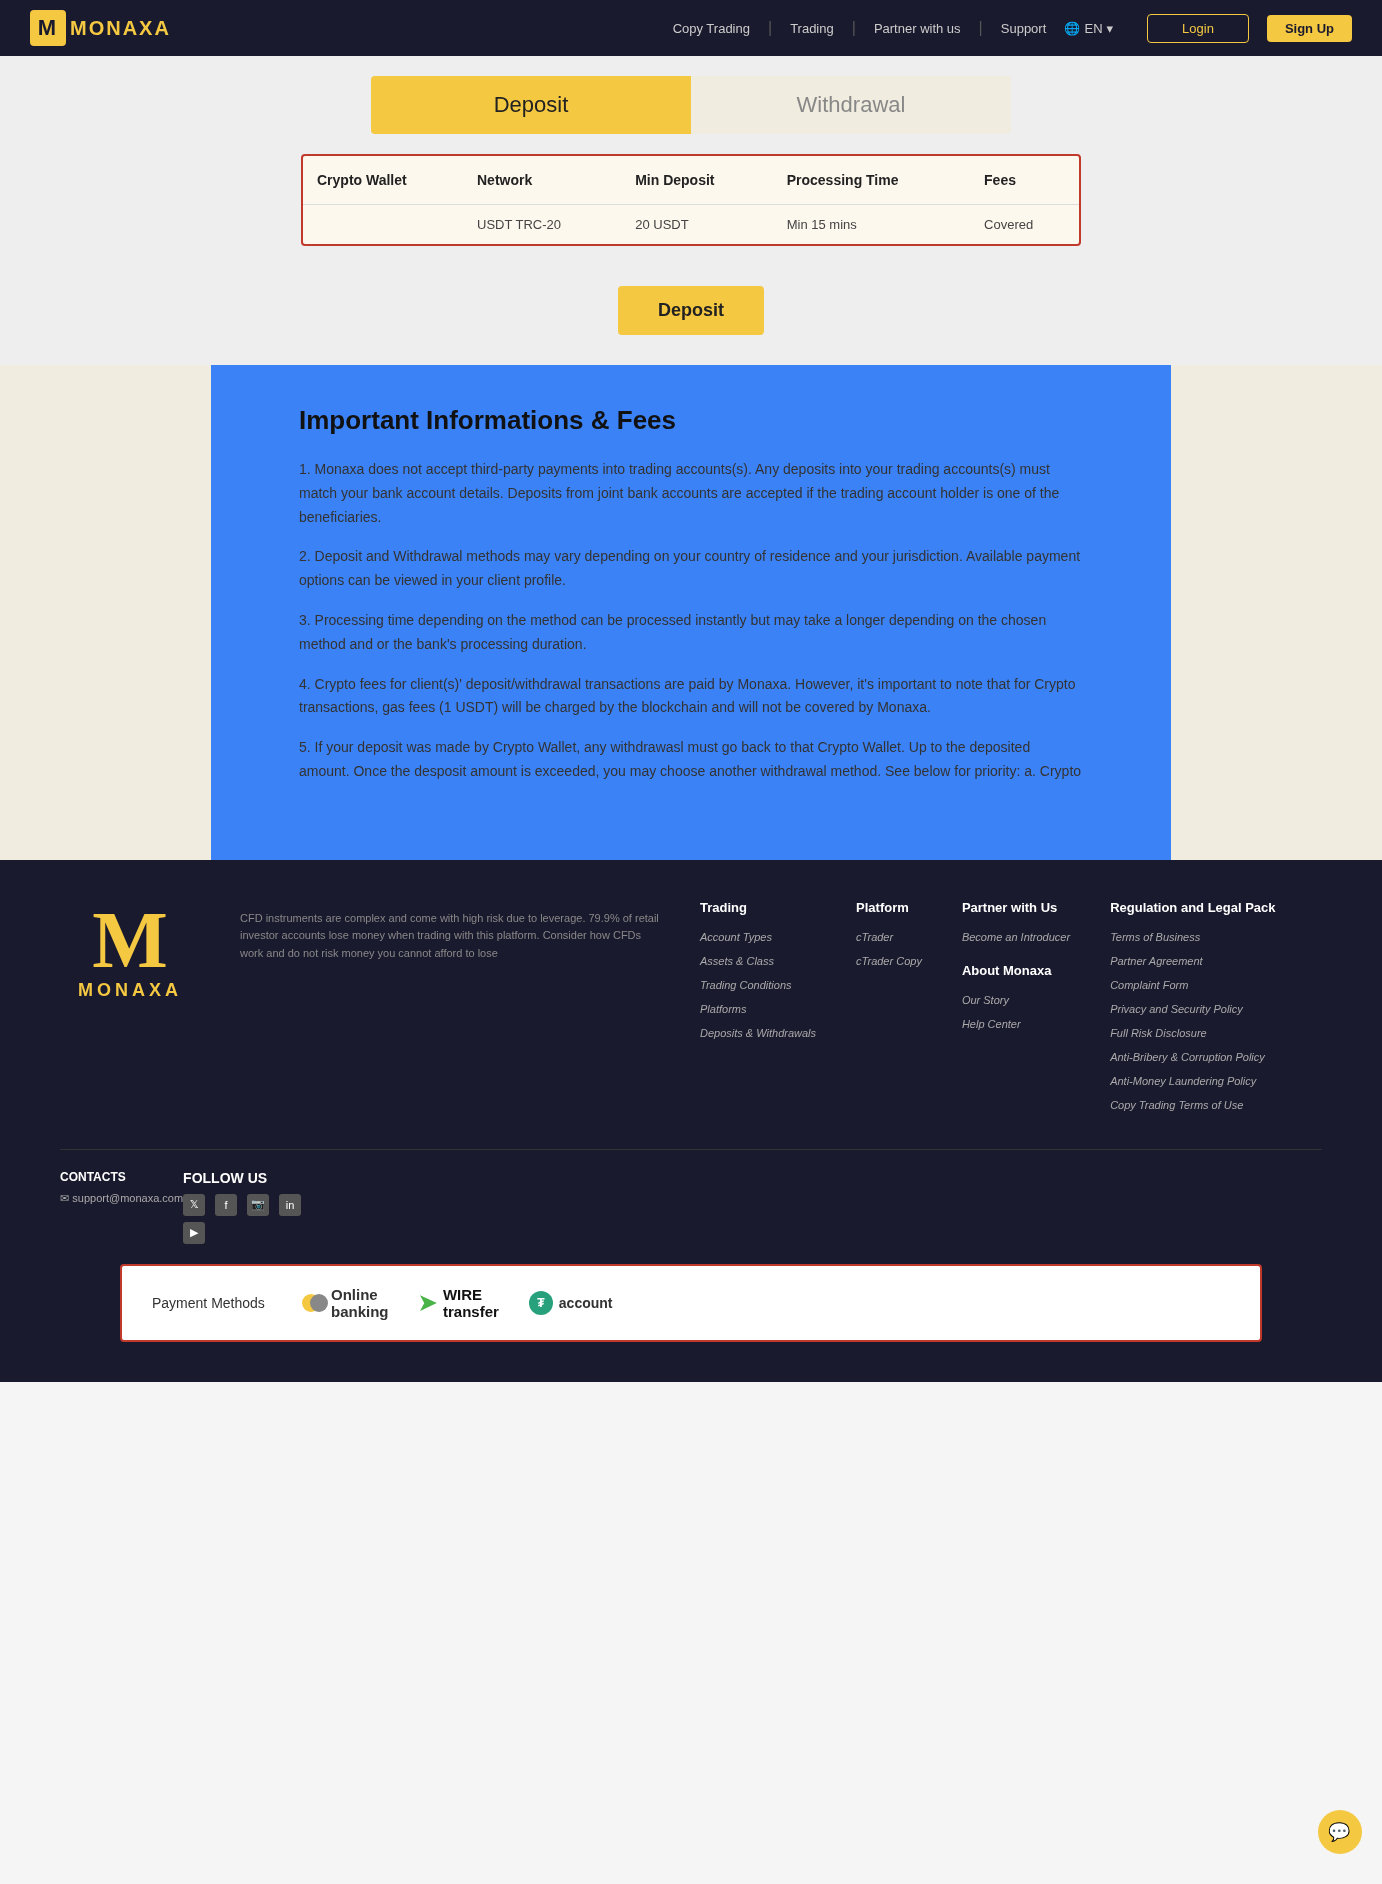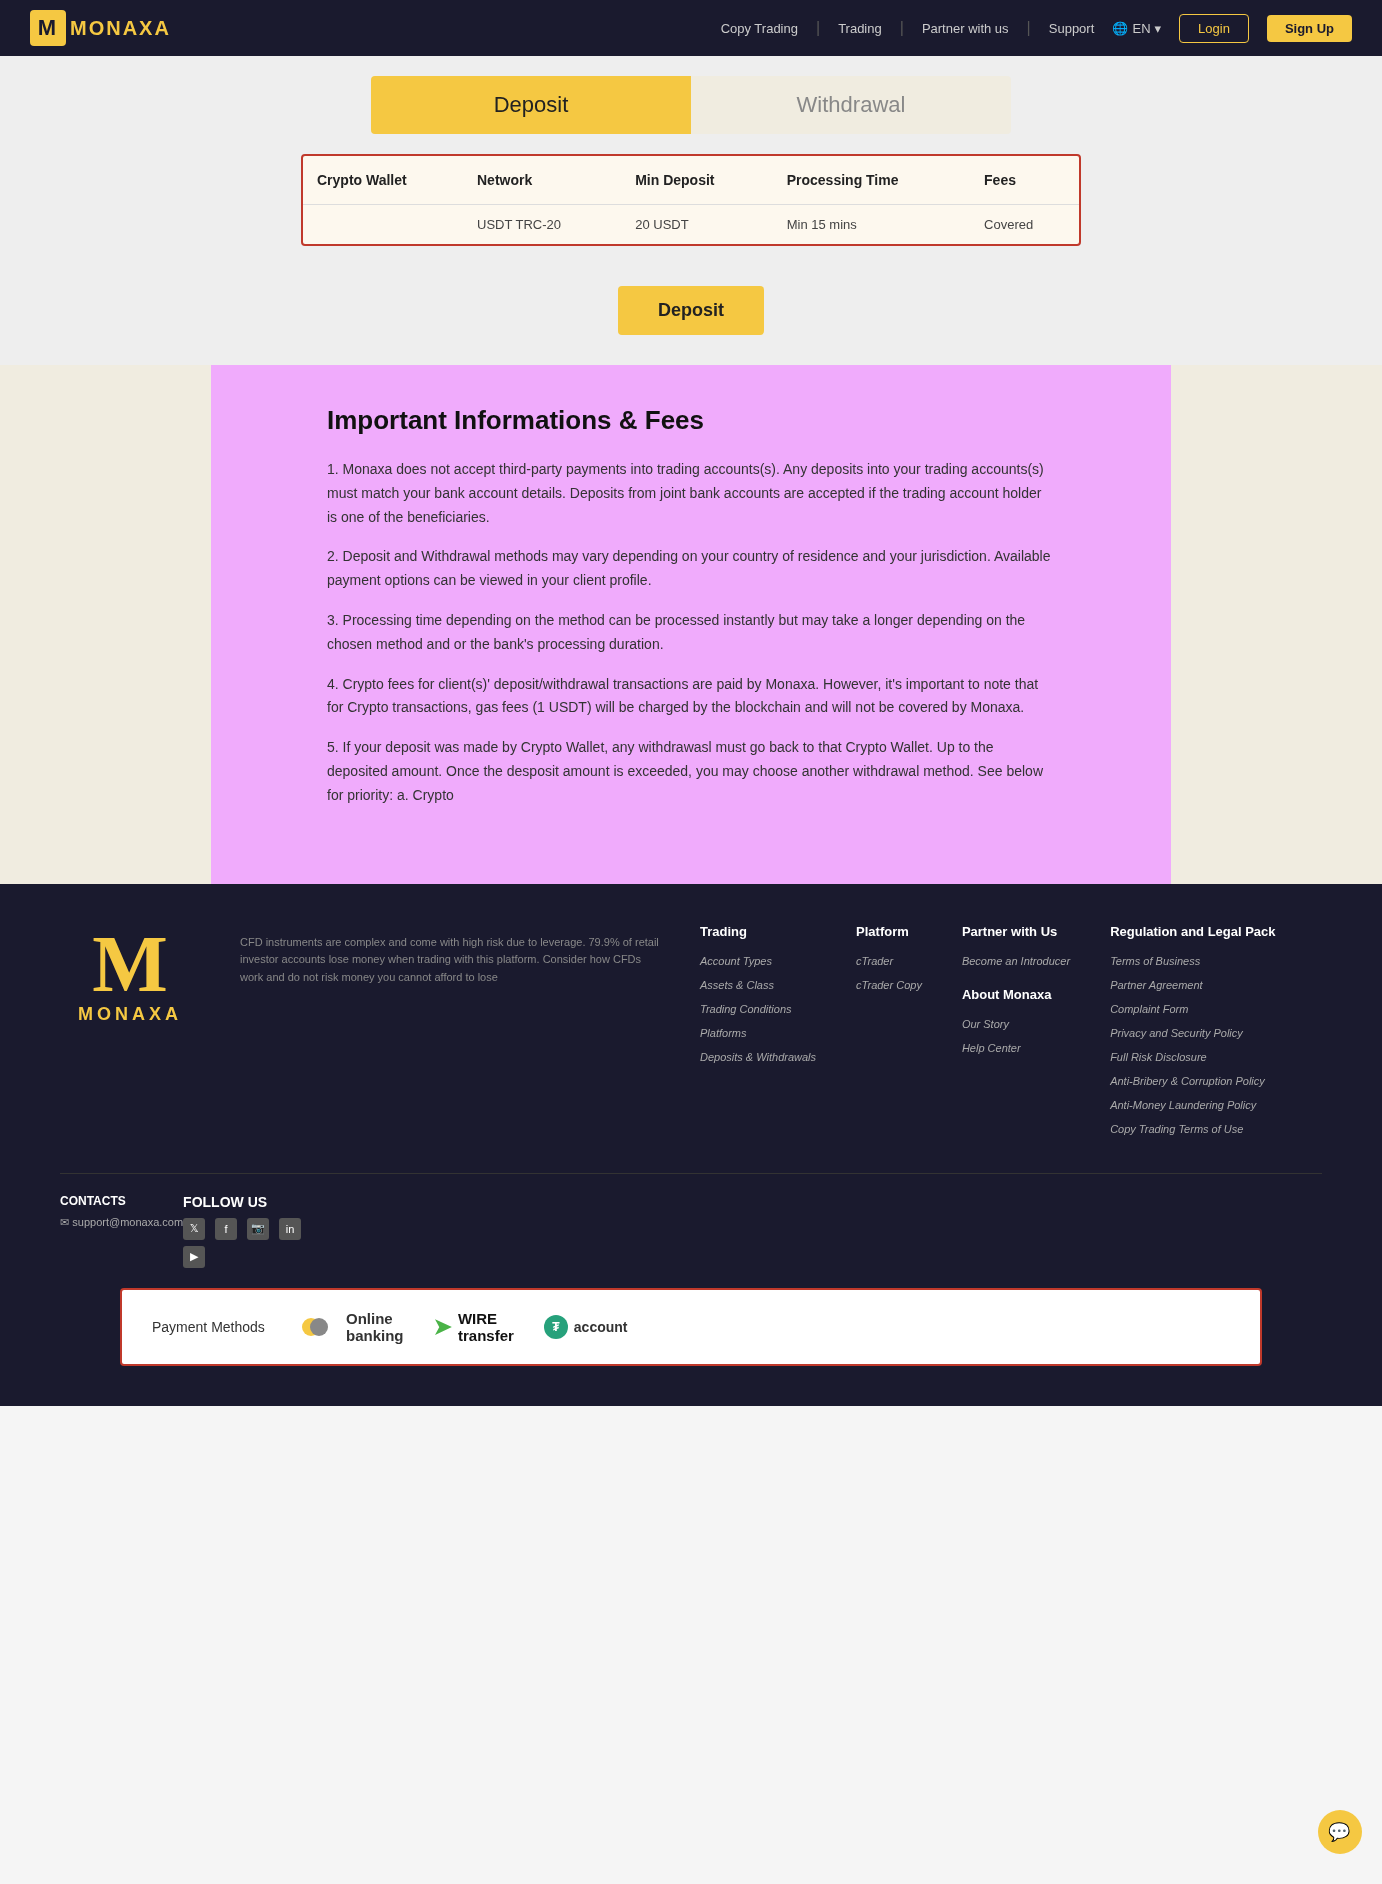--- a/index.html
+++ b/index.html
@@ -54,24 +54,25 @@
       color: #ccc;
       font-size: 13px;
       display: flex;
       align-items: center;
       gap: 4px;
     }
     .btn-login {
       border: 1.5px solid #f5c842;
       background: transparent;
       color: #f5c842;
-      padding: 6px 18px;
+      padding: 6px 34px;
       border-radius: 4px;
       cursor: pointer;
       font-size: 13px;
+      margin-left: 16px;
     }
     .btn-signup {
       background: #f5c842;
       border: none;
       color: #1a1a2e;
       padding: 6px 18px;
       border-radius: 4px;
       cursor: pointer;
       font-size: 13px;
       font-weight: bold;
@@ -175,22 +176,22 @@
       color: #222;
       padding: 14px 40px;
       font-size: 18px;
       font-weight: 600;
       border-radius: 4px;
       cursor: pointer;
     }
 
     
     .info-section {
-      background: #f0abfc;
-      padding: 40px 116px 60px;
+      background: #3b82f6;
+      padding: 40px 88px 60px;
       max-width: 960px;
       margin: 0 auto;
     }
     .info-section h2 {
       font-size: 26px;
       font-weight: 900;
       color: #111;
       margin-bottom: 22px;
     }
     .info-section p {
@@ -319,21 +320,21 @@
       min-width: 120px;
     }
     .payment-methods {
       display: flex;
       gap: 30px;
       align-items: center;
     }
     .pm-online {
       display: flex;
       align-items: center;
-      gap: 18px;
+      gap: 3px;
       font-size: 15px;
       font-weight: bold;
       color: #333;
     }
     .pm-online .dot1 { width: 18px; height: 18px; background: #f5c842; border-radius: 50%; }
     .pm-online .dot2 { width: 18px; height: 18px; background: #888; border-radius: 50%; margin-left: -10px; }
     .pm-wire {
       display: flex;
       align-items: center;
       gap: 6px;

